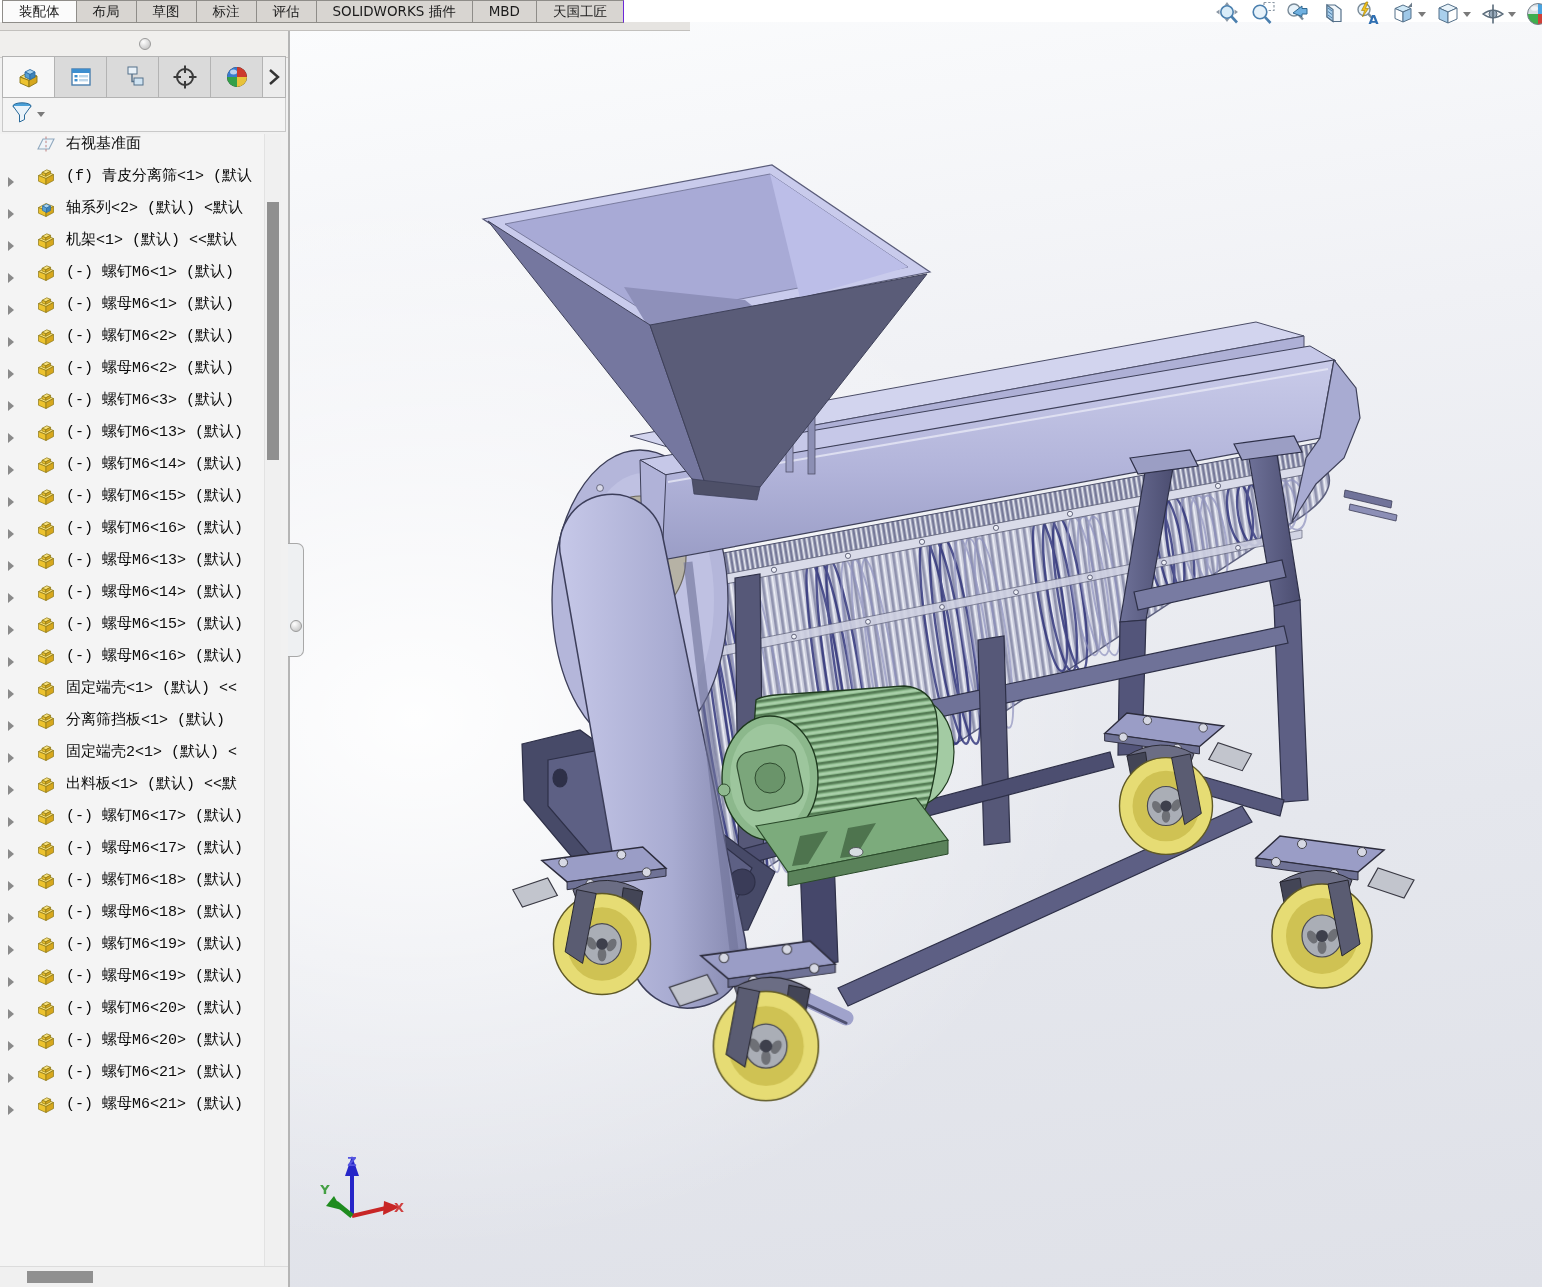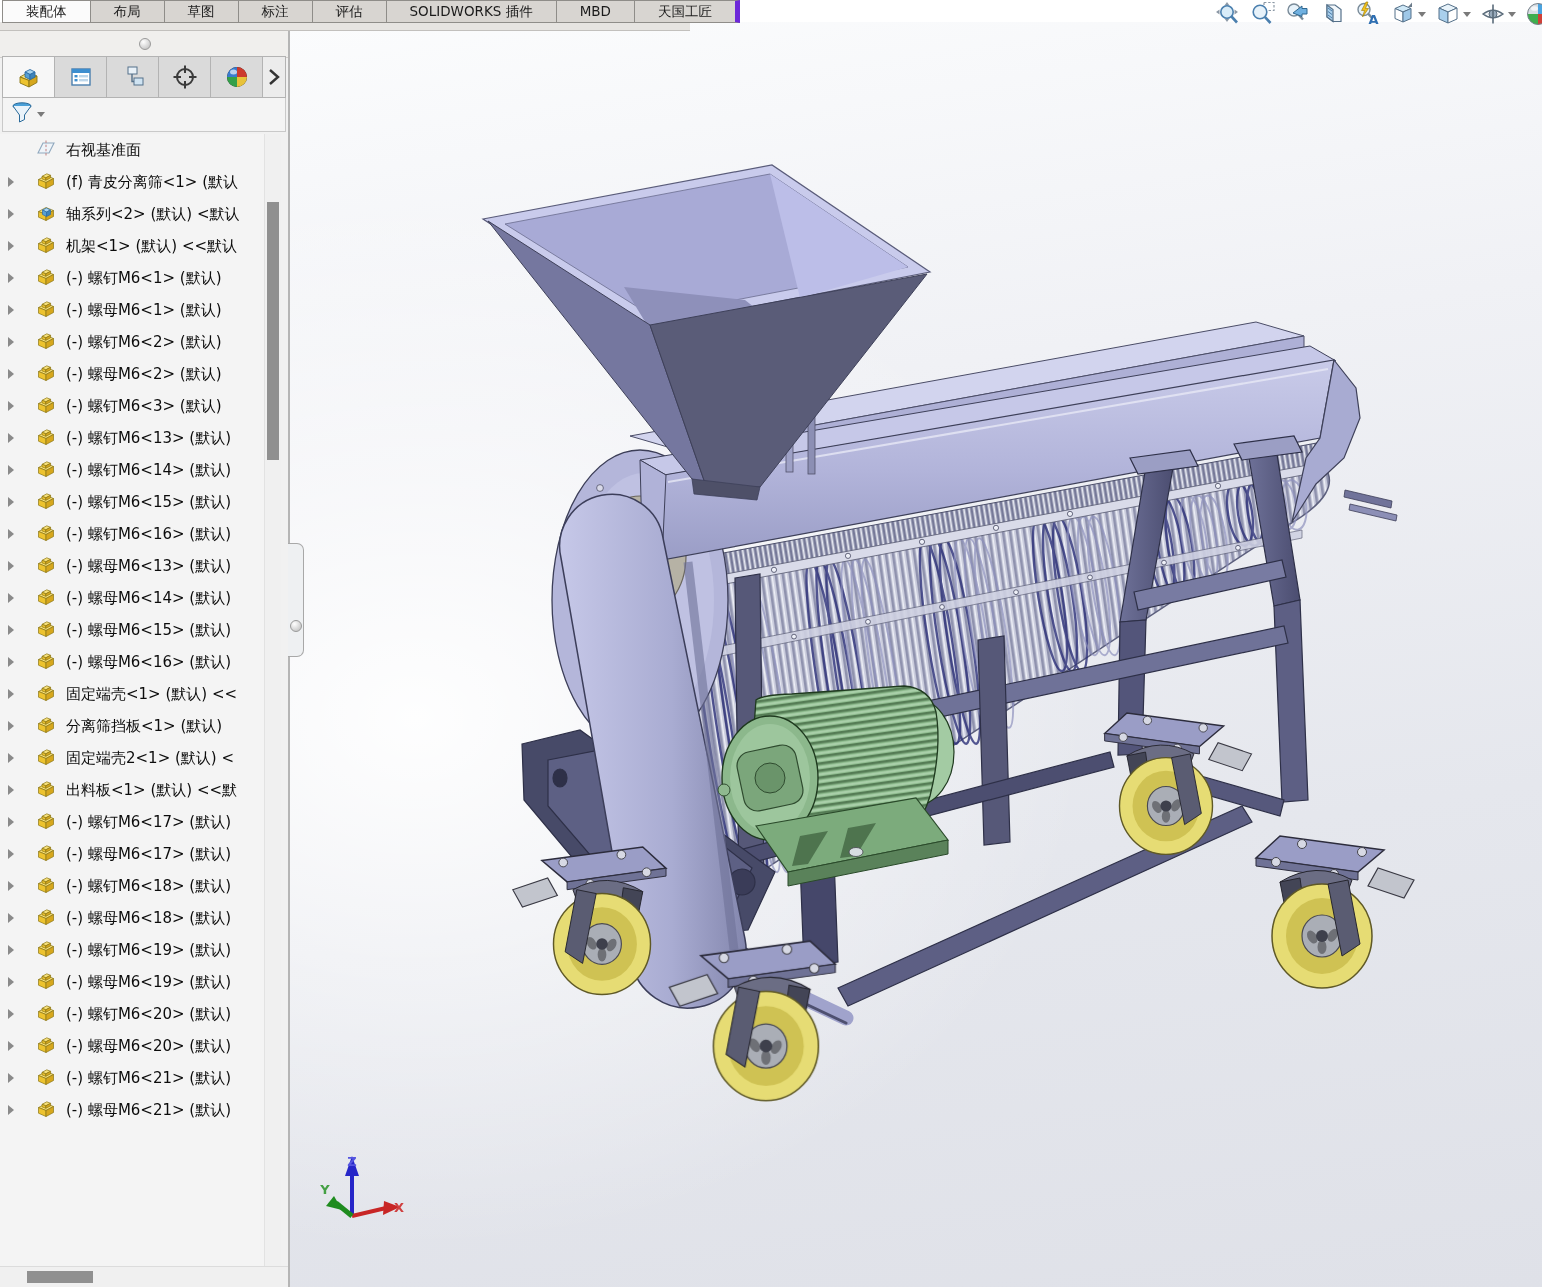--- a/index.html
+++ b/index.html
@@ -5,23 +5,23 @@
   html,body{margin:0;padding:0;}
   body{
     width:1542px;height:1287px;position:relative;overflow:hidden;
     font-family:"DejaVu Sans","Liberation Sans",sans-serif;
     background:#ffffff;font-size:14px;color:#111;
     -webkit-font-smoothing:antialiased;
   }
   
   .menubar{position:absolute;left:0;top:0;width:100%;height:22px;background:#ffffff;z-index:20;}
   .tabs{position:absolute;left:2px;top:0;height:22px;display:flex;}
-  .tab{height:21px;line-height:21px;padding:0 23px;background:#d8d5d1;border:1px solid #8f8d89;
+  .tab{height:21px;line-height:21px;padding:0 16px;background:#d8d5d1;border:1px solid #8f8d89;
        border-right:none;font-size:13.5px;color:#1a1a1a;white-space:nowrap;cursor:default;}
-  .tab:last-child{border-right:5px solid #6d28d9;}
+  .tab:last-child{border-right:1px solid #6d28d9;}
   .tab.active{background:#fbfbfb;}
   .cmdstrip{position:absolute;left:0;top:22px;width:690px;height:8px;background:#e6e4e1;
             border-bottom:1px solid #c2c0bd;z-index:19;}
   
   .headsup{position:absolute;top:1px;right:-9px;display:flex;align-items:center;gap:9px;z-index:30;}
   .hitem{display:flex;align-items:center;gap:2px;}
   .hicon svg{display:block;}
   .ddar{width:0;height:0;border-left:4px solid transparent;border-right:4px solid transparent;
         border-top:5px solid #7a7a7a;}
   
@@ -34,21 +34,21 @@
   .ptabs{position:absolute;left:2px;top:26px;height:42px;width:284px;display:flex;
      background:#d9d9d9;border:1px solid #b3b3b3;box-sizing:border-box;}
   .ptab{flex:0 0 51px;display:flex;align-items:center;justify-content:center;
      border-right:1px solid #b3b3b3;background:#dadada;}
   .ptab.active{background:#f7f7f7;}
   .ptab.chev{flex:1 1 auto;border-right:none;background:#ececec;}
   .filterrow{position:absolute;left:2px;top:68px;width:284px;height:34px;background:#f4f4f4;
      border:1px solid #c9c9c9;border-top:none;box-sizing:border-box;display:flex;align-items:center;padding-left:8px;gap:4px;}
   
   .tree{position:absolute;left:0;top:104px;width:268px;bottom:20px;overflow:hidden;background:#f4f4f4;}
-  .trow{height:32px;display:flex;align-items:center;white-space:nowrap;}
+  .trow{height:32px;display:flex;white-space:nowrap;font-family:Liberation Mono, monospace;}
   .arr{width:22px;flex:0 0 22px;display:flex;align-items:center;justify-content:center;}
   .arr .tri{width:0;height:0;border-top:5px solid transparent;border-bottom:5px solid transparent;
      border-left:6px solid #8a8a8a;}
   .ticon{width:24px;flex:0 0 24px;margin-left:14px;margin-right:6px;}
   .trow.noarrow .ticon{margin-left:36px;}
   .tlabel{font-size:15px;color:#0c0c0c;overflow:hidden;}
   
   .vscroll{position:absolute;left:264px;top:104px;width:16px;bottom:20px;background:#f0f0f0;border-left:1px solid #e2e2e2;}
   .vthumb{position:absolute;left:2px;top:68px;width:12px;height:258px;background:#909090;}
   .hscroll{position:absolute;left:0;bottom:0;width:288px;height:20px;background:#f0f0f0;border-top:1px solid #dcdcdc;}

